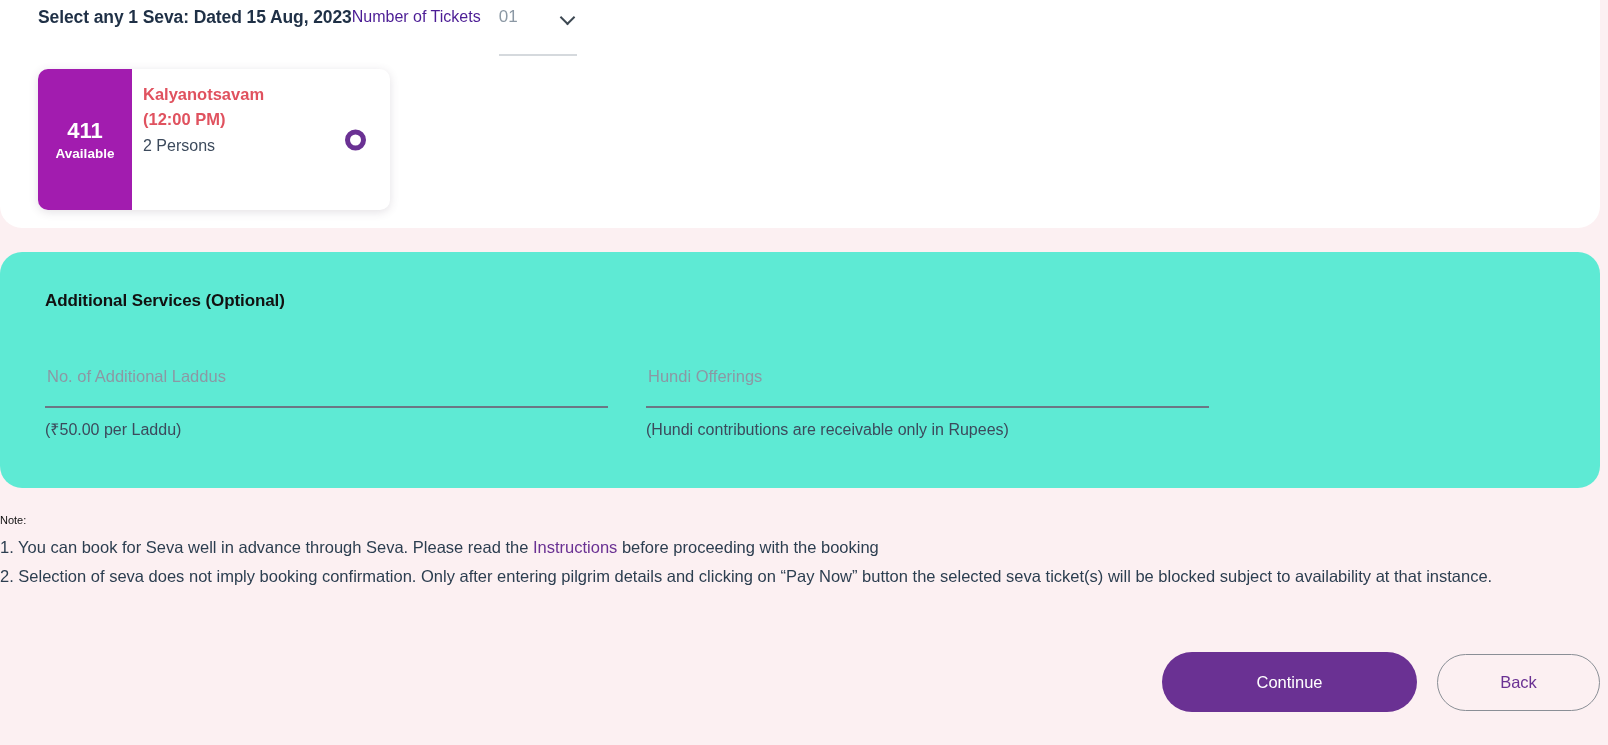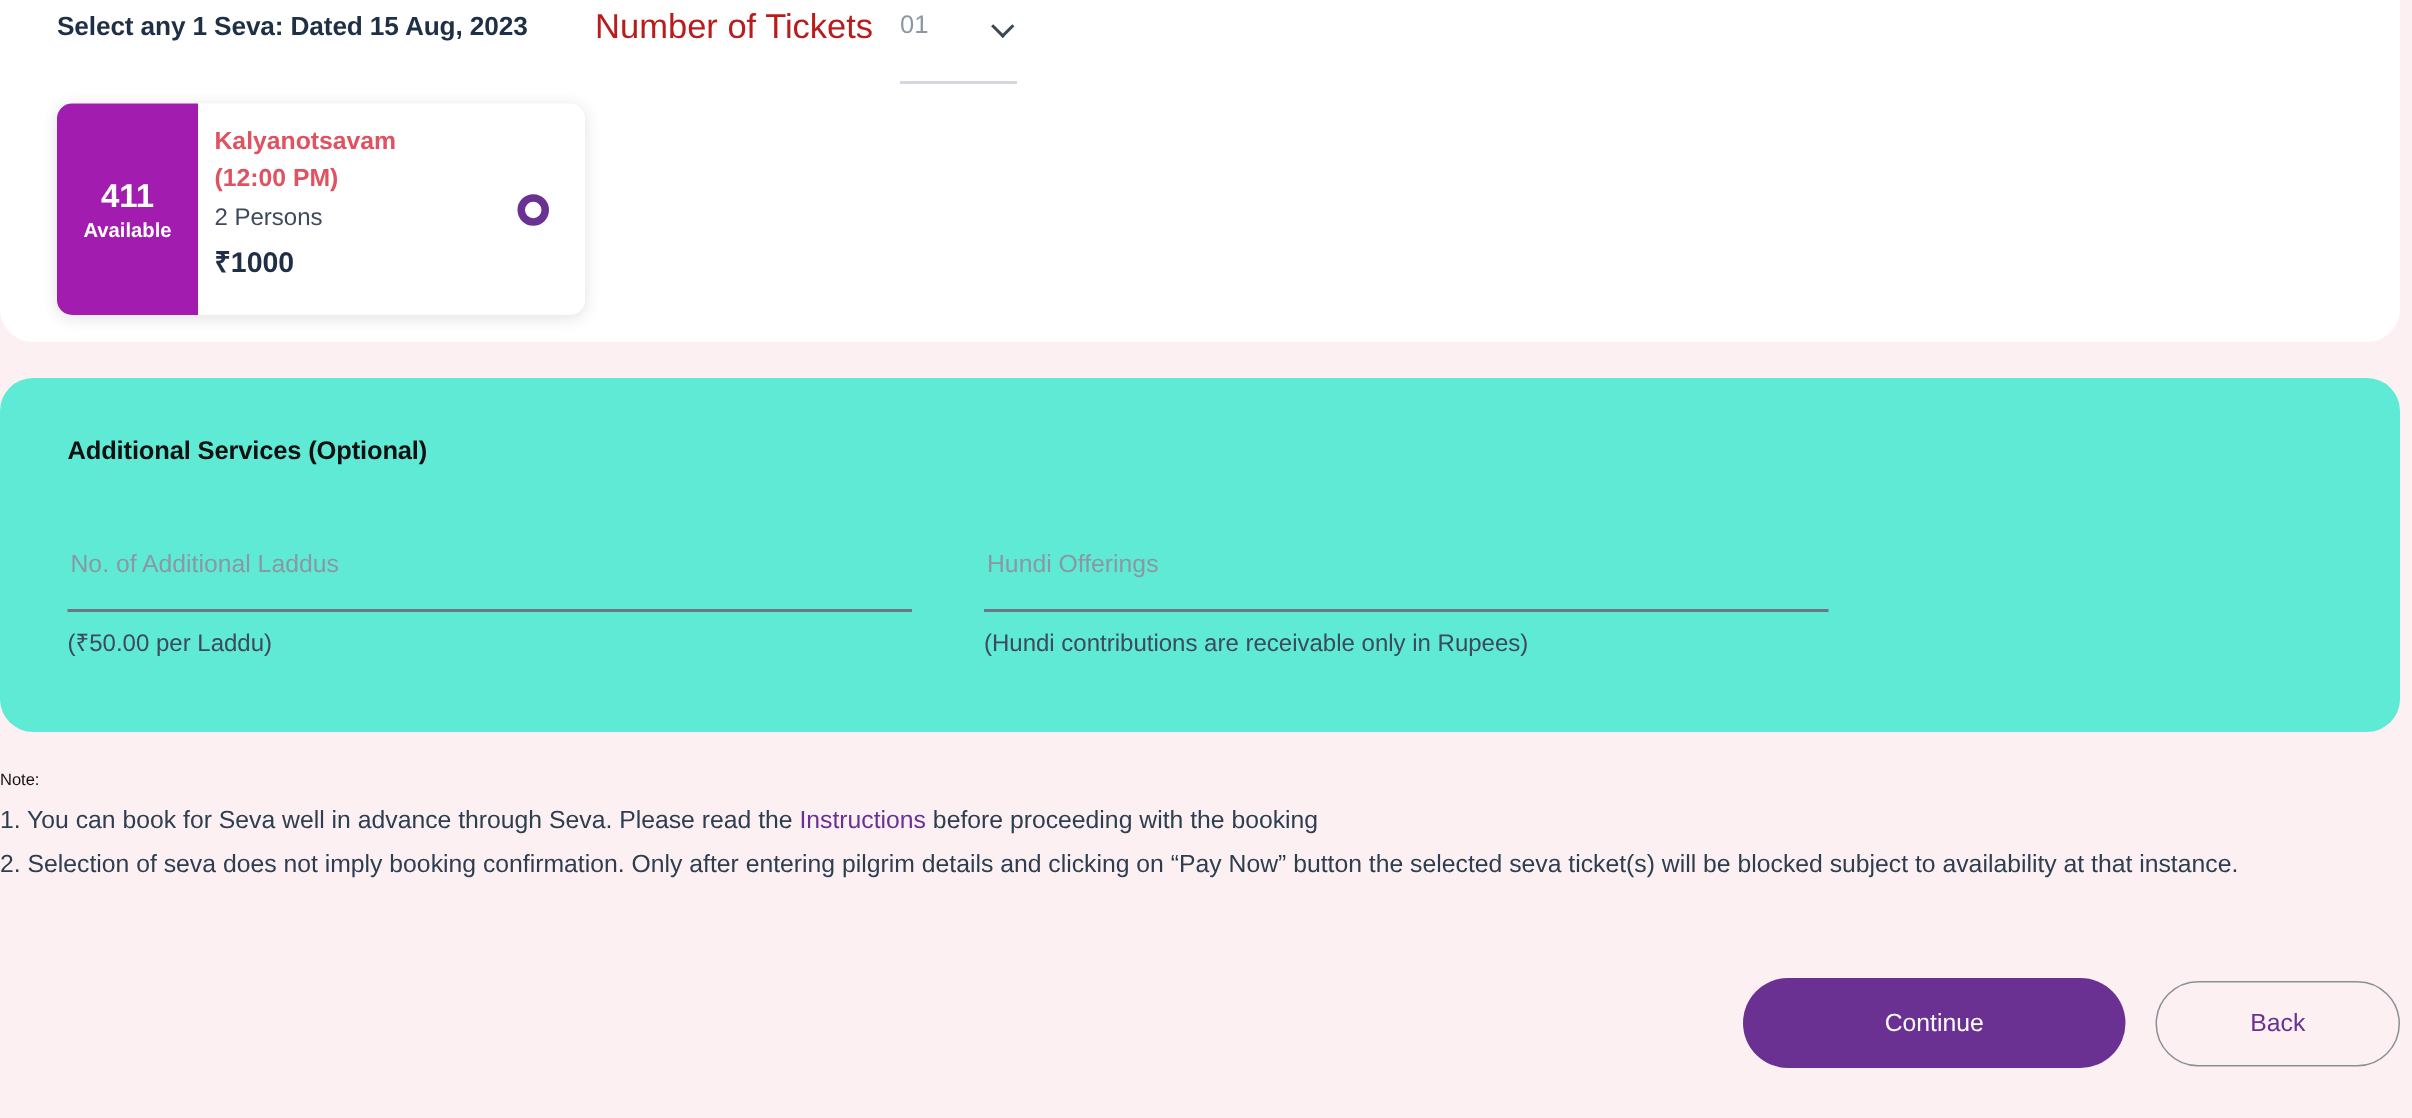--- a/index.html
+++ b/index.html
@@ -50,25 +50,24 @@
     white-space: nowrap;
   }
 
   .ticket-group {
     display: flex;
     align-items: flex-start;
     gap: 18px;
   }
 
   .ticket-label {
-    font-size: 23px;
-    color: #b91c1c;
+    font-size: 16px;
+    color: #4c1d95;
     line-height: 30px;
     white-space: nowrap;
-    margin-left: 45px;
   }
 
   .ticket-select {
     position: relative;
     width: 78px;
     border-bottom: 2px solid #d5d9dd;
     padding-bottom: 22px;
     display: flex;
     align-items: center;
     justify-content: space-between;
@@ -192,21 +191,21 @@
     color: #111111;
     letter-spacing: -0.1px;
   }
 
   .fields {
     position: absolute;
     left: 45px;
     top: 115px;
     right: 45px;
     display: flex;
-    gap: 48px;
+    gap: 38px;
   }
   .field {
     width: 563px;
   }
   .field-input {
     width: 100%;
     border: none;
     border-bottom: 2px solid #6b7785;
     background: transparent;
     outline: none;
@@ -304,21 +303,20 @@
 
     <div class="seva-card">
       <div class="avail-badge">
         <div class="avail-count">411</div>
         <div class="avail-word">Available</div>
       </div>
       <div class="seva-body">
         <div class="seva-name">Kalyanotsavam</div>
         <div class="seva-name">(12:00 PM)</div>
         <div class="seva-persons">2 Persons</div>
-        <div class="seva-price">₹1000</div>
         <span class="radio"></span>
       </div>
     </div>
 
   </div>
 </div>
 
 <div class="panel-mid">
   <div class="addl-heading">Additional Services (Optional)</div>
 

